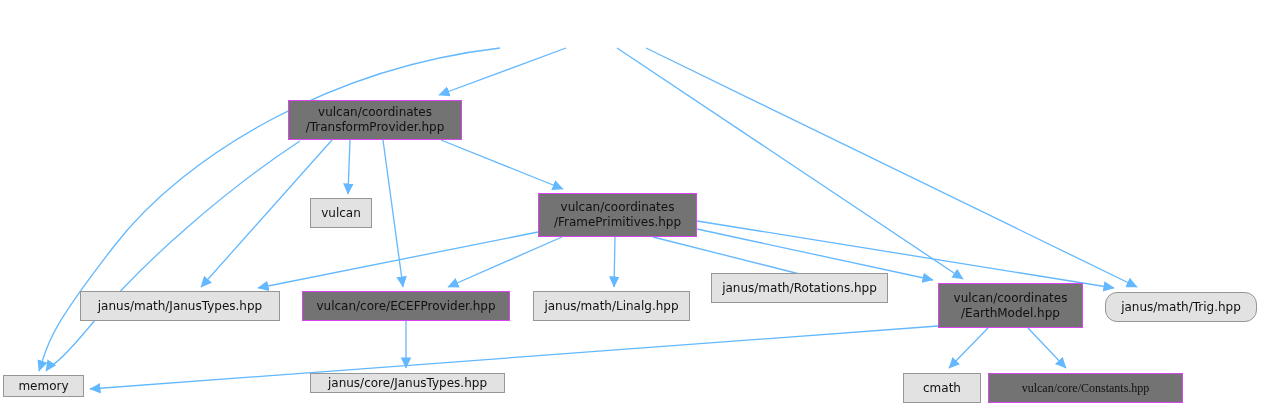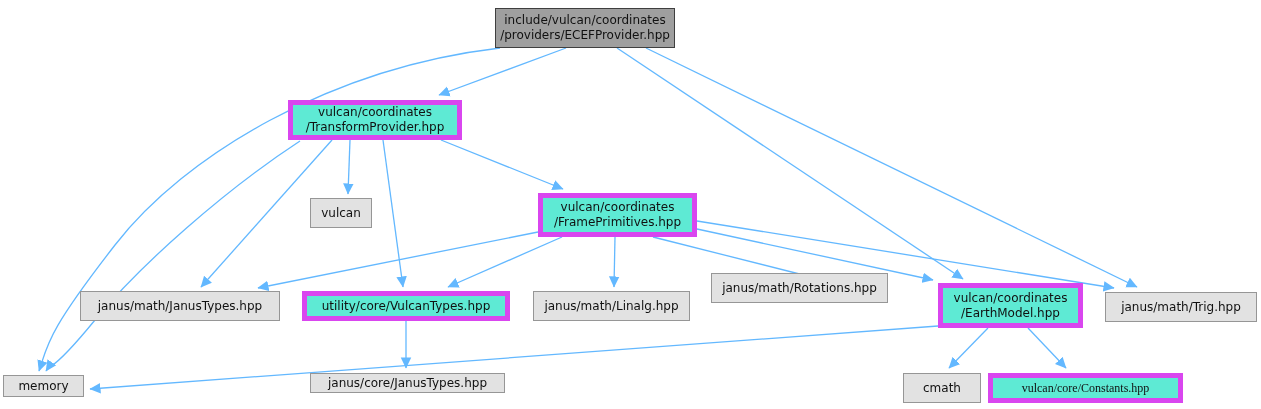--- a/index.html
+++ b/index.html
@@ -24,34 +24,34 @@
     justify-content: center;
     text-align: center;
     font-size: 12px;
     line-height: 15px;
     color: #111111;
     white-space: pre-line;
     padding: 1px 4px;
     z-index: 2;
   }
   .node.current { background: #9f9f9f; border: 1.5px solid #3f3f3f; }
-  .node.file    { background: #5eead4; border: 5px solid #d946ef; }
+  .node.file    { background: #737373; border: 1px solid #d946ef; }
   .node.leaf    { background: #e2e2e2; border: 1px solid #969696; }
 
   
   #n-ecef        { left: 495px; top: 8px;   width: 180px; height: 40px; }
   #n-transform   { left: 288px; top: 100px; width: 174px; height: 40px; }
   #n-utility     { left: 310px; top: 198px; width: 62px;  height: 30px; }
   #n-frame       { left: 538px; top: 193px; width: 159px; height: 44px; }
   #n-quaternion  { left: 80px;  top: 291px; width: 200px; height: 30px; }
   #n-vulcantypes { left: 302px; top: 291px; width: 208px; height: 30px; }
   #n-linalg      { left: 533px; top: 291px; width: 157px; height: 30px; }
   #n-rotations   { left: 711px; top: 273px; width: 177px; height: 30px; }
   #n-earthmodel  { left: 938px; top: 283px; width: 145px; height: 45px; }
-  #n-trig        { left: 1105px;top: 292px; width: 152px; height: 30px; }
+  #n-trig        { left: 1105px;top: 292px; width: 152px; height: 30px; border-radius: 12px; }
   #n-memory      { left: 3px;   top: 375px; width: 81px;  height: 22px; }
   #n-janustypes  { left: 310px; top: 373px; width: 195px; height: 20px; }
   #n-cmath       { left: 903px; top: 373px; width: 78px;  height: 30px; }
   #n-constants   { left: 988px; top: 373px; width: 195px; height: 30px; font-family: Liberation Serif, serif; }
 </style>
 </head>
 <body>
 
 <div class="canvas">
 
@@ -77,34 +77,32 @@
       <path d="M653,237 L851,287"></path>
       <path d="M697,229 L933,280"></path>
       <path d="M697,221 L1114,288"></path>
       <path d="M406,321 L406,368"></path>
       <path d="M988,328 L949,368"></path>
       <path d="M1028,328 L1066,368"></path>
       <path d="M938,326 L90,389"></path>
     </g>
   </svg>
 
-  <div id="n-ecef" class="node current">include/vulcan/coordinates
-/providers/ECEFProvider.hpp</div>
 
   <div id="n-transform" class="node file">vulcan/coordinates
 /TransformProvider.hpp</div>
 
   <div id="n-utility" class="node leaf">vulcan</div>
 
   <div id="n-frame" class="node file">vulcan/coordinates
 /FramePrimitives.hpp</div>
 
   <div id="n-quaternion" class="node leaf">janus/math/JanusTypes.hpp</div>
 
-  <div id="n-vulcantypes" class="node file">utility/core/VulcanTypes.hpp</div>
+  <div id="n-vulcantypes" class="node file">vulcan/core/ECEFProvider.hpp</div>
 
   <div id="n-linalg" class="node leaf">janus/math/Linalg.hpp</div>
 
   <div id="n-rotations" class="node leaf">janus/math/Rotations.hpp</div>
 
   <div id="n-earthmodel" class="node file">vulcan/coordinates
 /EarthModel.hpp</div>
 
   <div id="n-trig" class="node leaf">janus/math/Trig.hpp</div>
 

